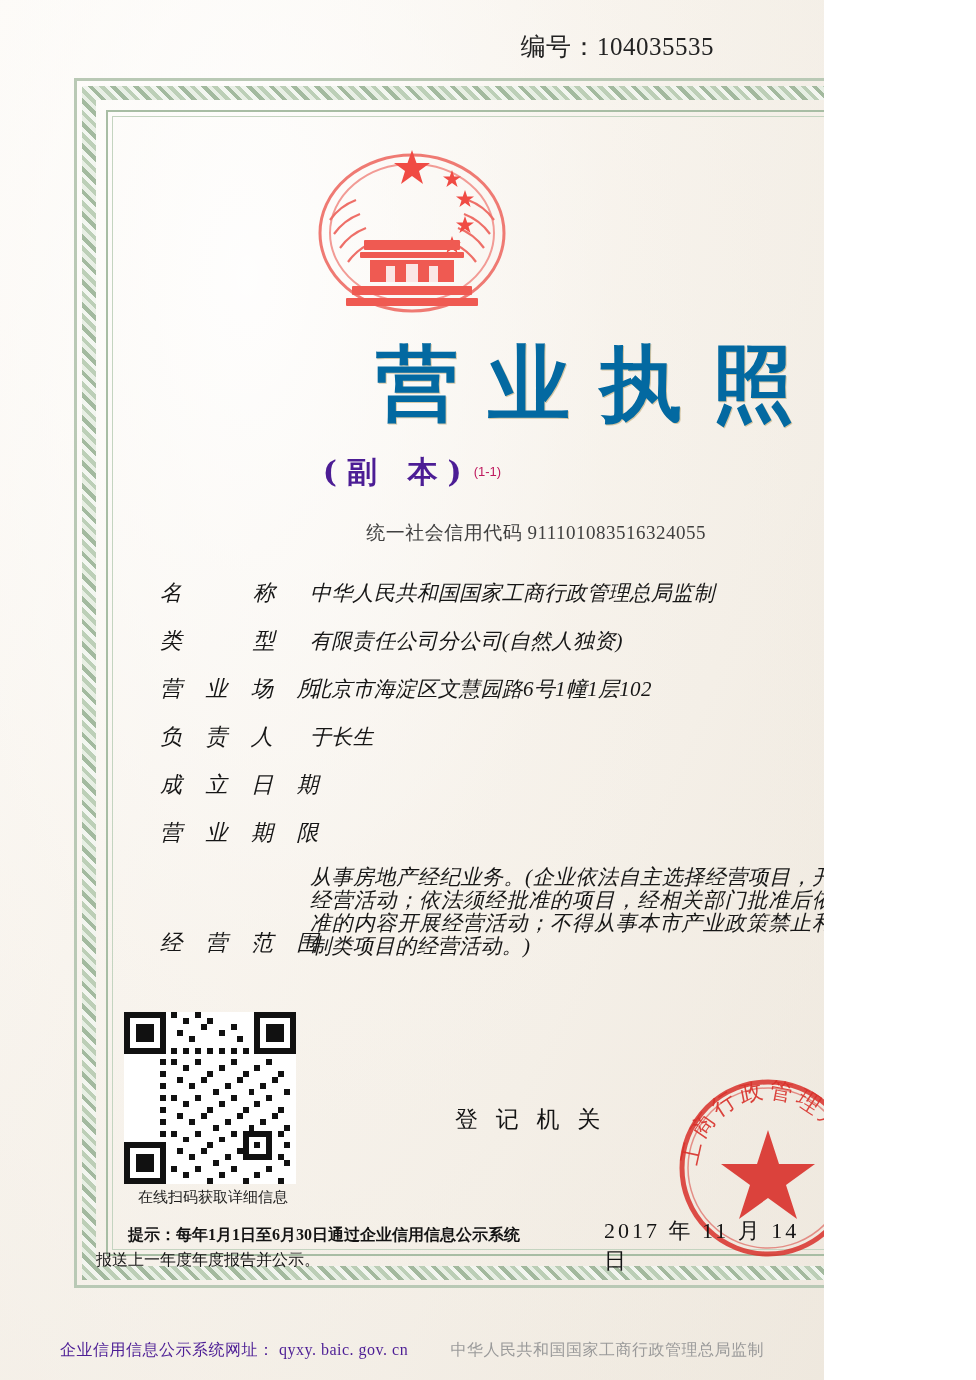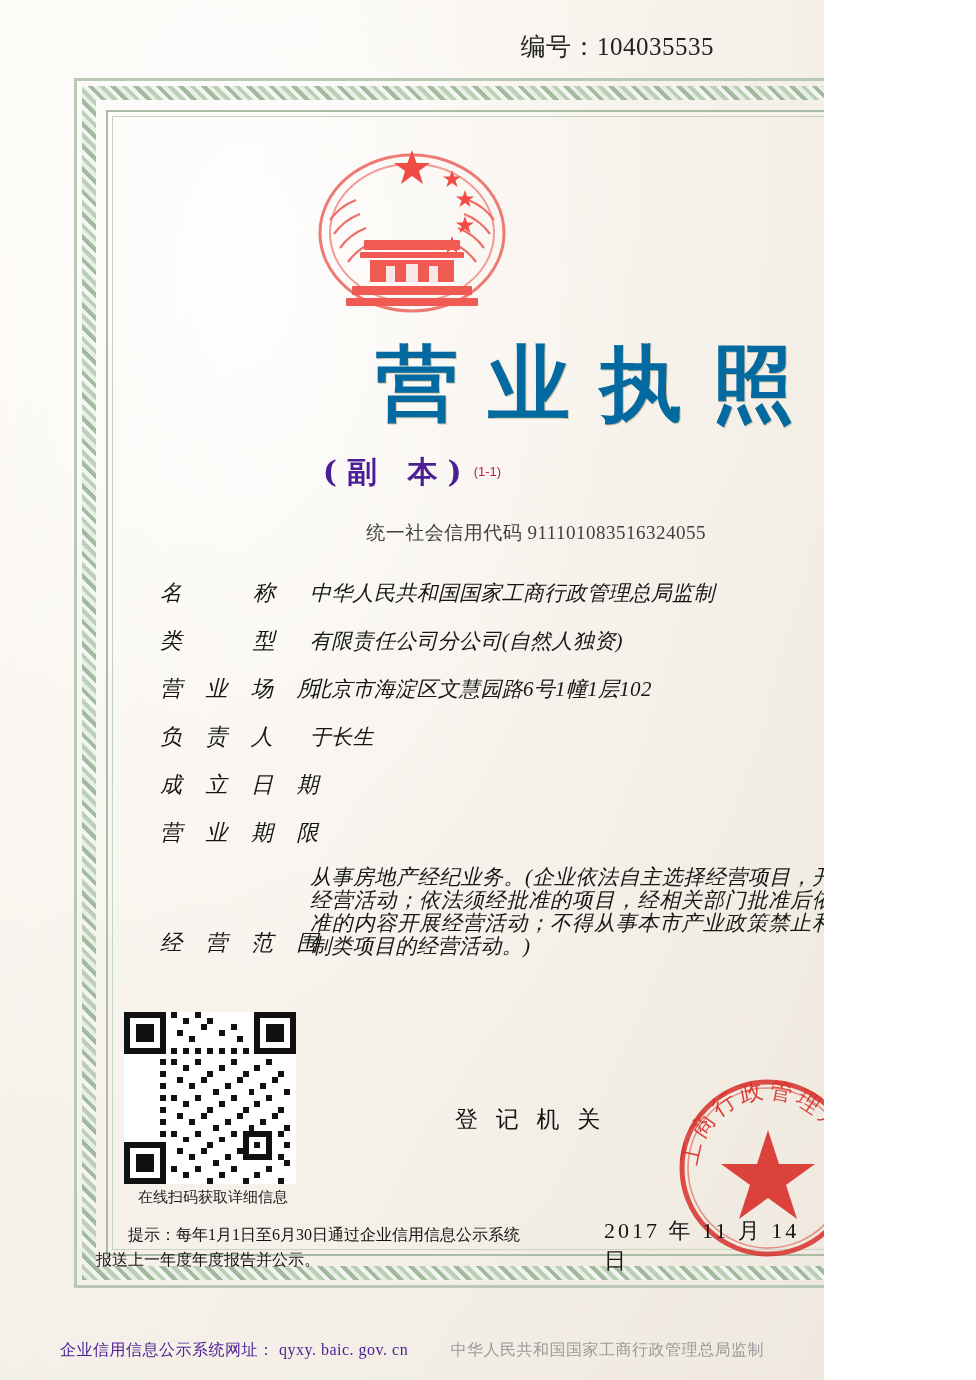--- a/index.html
+++ b/index.html
@@ -214,21 +214,21 @@
   
   #notice {
     position: absolute;
     left: 96px;
     top: 1222px;
     width: 470px;
     font-size: 16px;
     line-height: 25px;
     color: #141414;
   }
-  #notice .indent { padding-left: 32px; }
+  #notice .indent { padding-left: 32px; font-weight: bold; }
   
   #footer-left {
     position: absolute;
     left: 60px;
     top: 1340px;
     font-size: 16px;
     color: #4c1d95;
     letter-spacing: 0.5px;
   }
   #footer-right {

